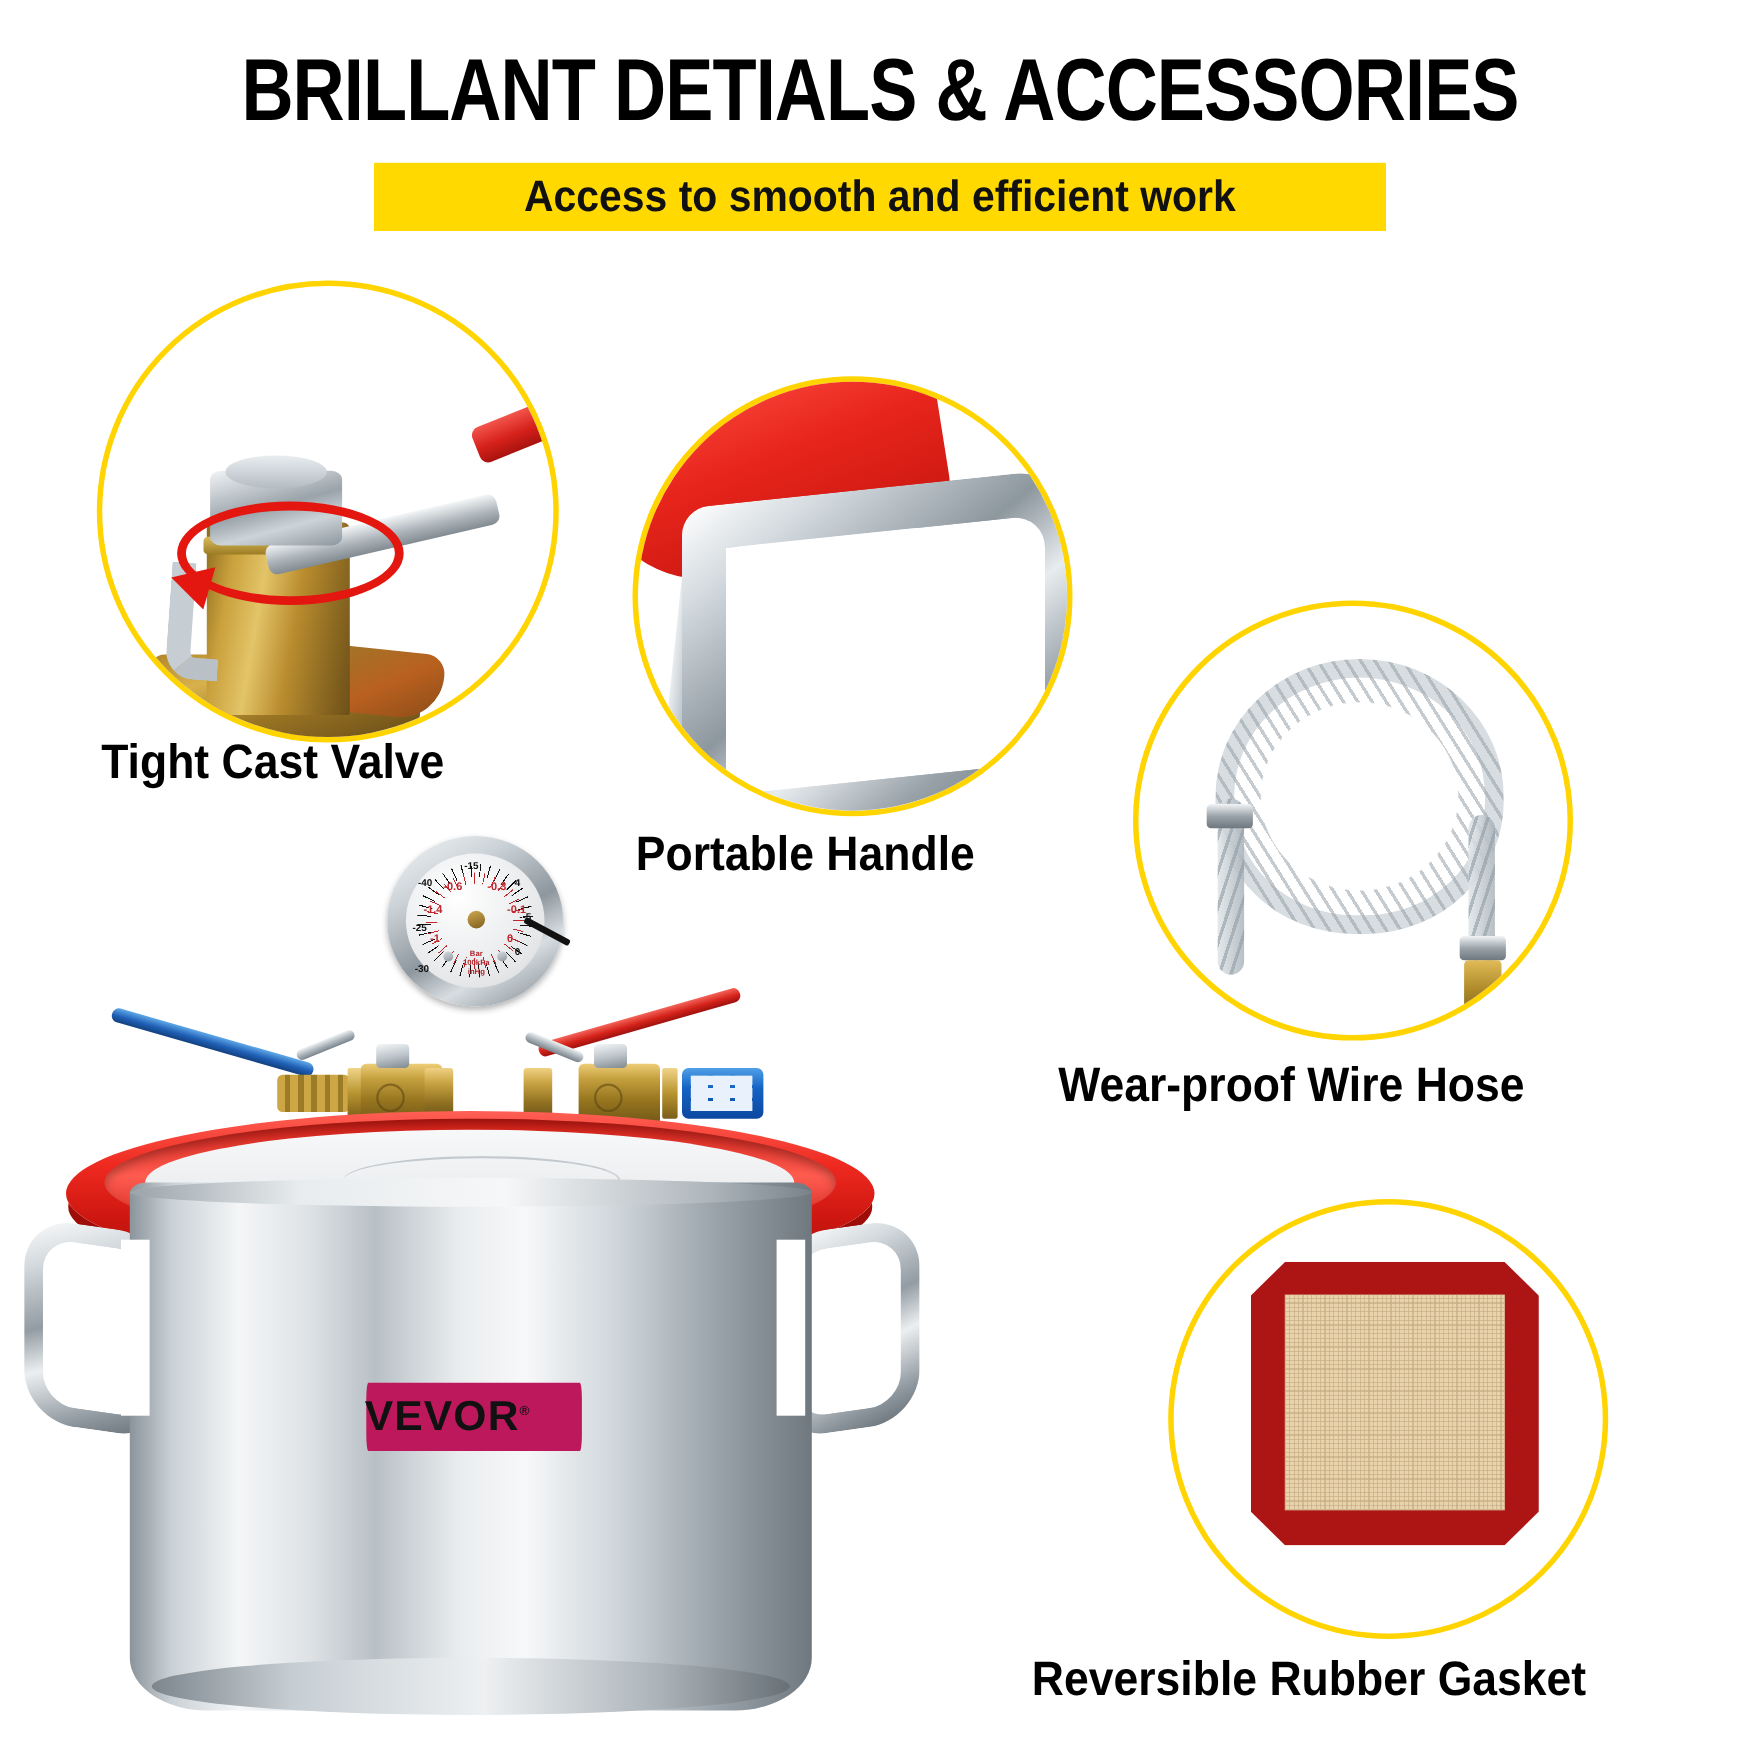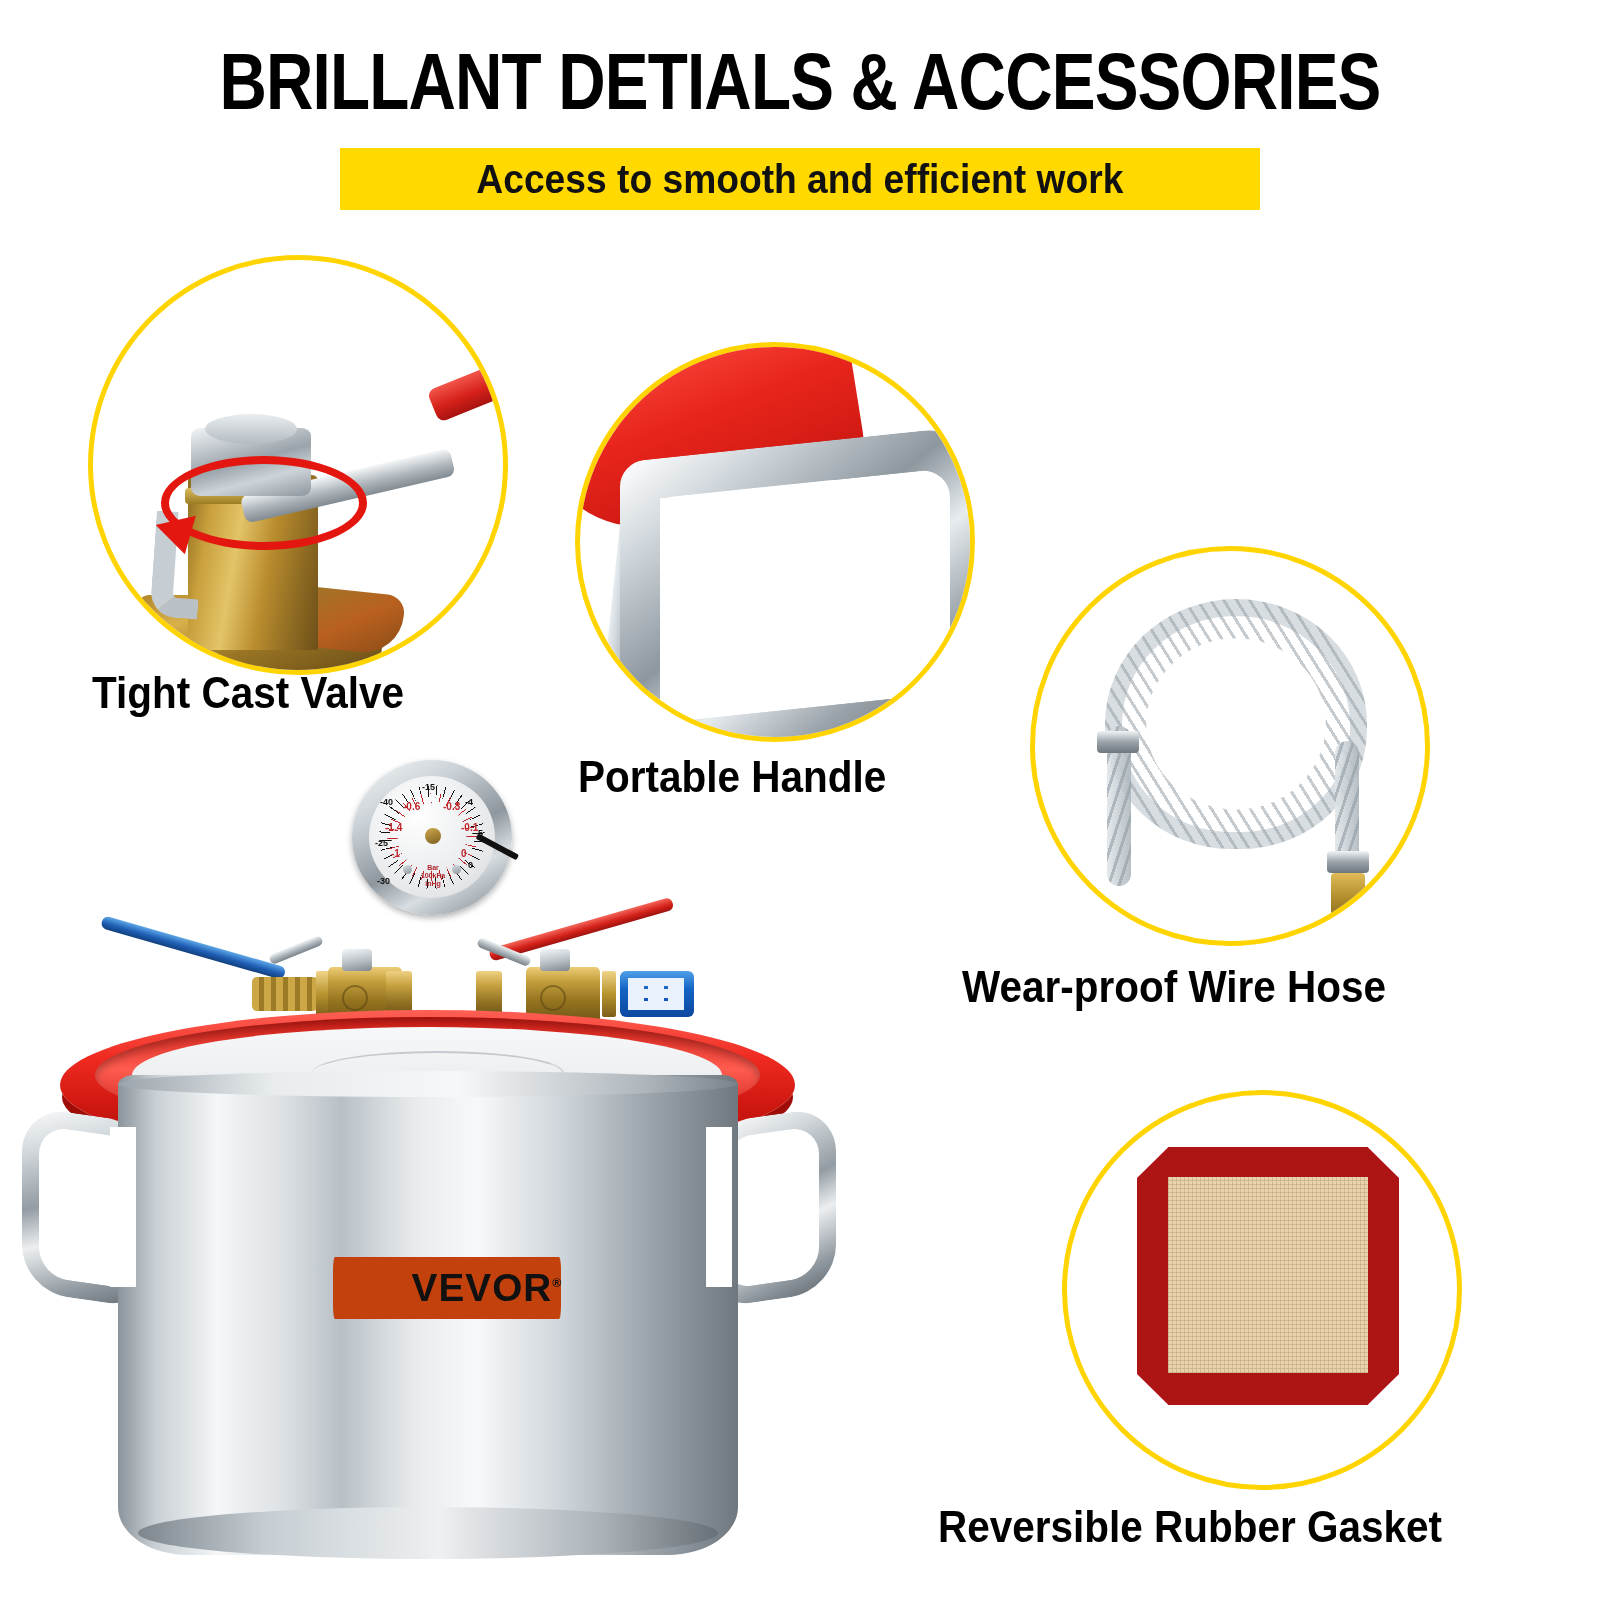--- a/index.html
+++ b/index.html
@@ -221,22 +221,22 @@
        linear-gradient(#fff,#fff) padding-box,
        linear-gradient(160deg,#ffffff 0%,#d3d9dd 20%,#939ca3 45%,
          #eceff1 62%,#8e979e 85%,#5f686e 100%) border-box;}
   #handle-left{left:22px;top:360px;border-right-color:transparent;
      transform:skewY(8deg);}
   #handle-right{left:706px;top:360px;transform:skewY(-8deg);}
   .handle-mask{position:absolute;width:26px;height:160px;background:#fff;}
   #hm-left{left:110px;top:372px;}
   #hm-right{left:706px;top:372px;}
 
-  #vevor-badge{position:absolute;left:333px;top:1257px;width:228px;height:62px;
-     background:#c2410c;display:flex;align-items:center;justify-content:flex-end;
+  #vevor-badge{position:absolute;left:333px;top:1257px;width:196px;height:62px;
+     background:#be185d;display:flex;align-items:center;justify-content:flex-start;
      border-radius:2px/14px;}
   #vevor-text{font-size:38px;font-weight:bold;color:#111;letter-spacing:1px;
      transform:scaleX(1.02);}
   #vevor-r{font-size:12px;vertical-align:super;}
 </style>
 </head>
 <body>
 
 <div id="header-title">BRILLANT DETIALS &amp; ACCESSORIES</div>
 

